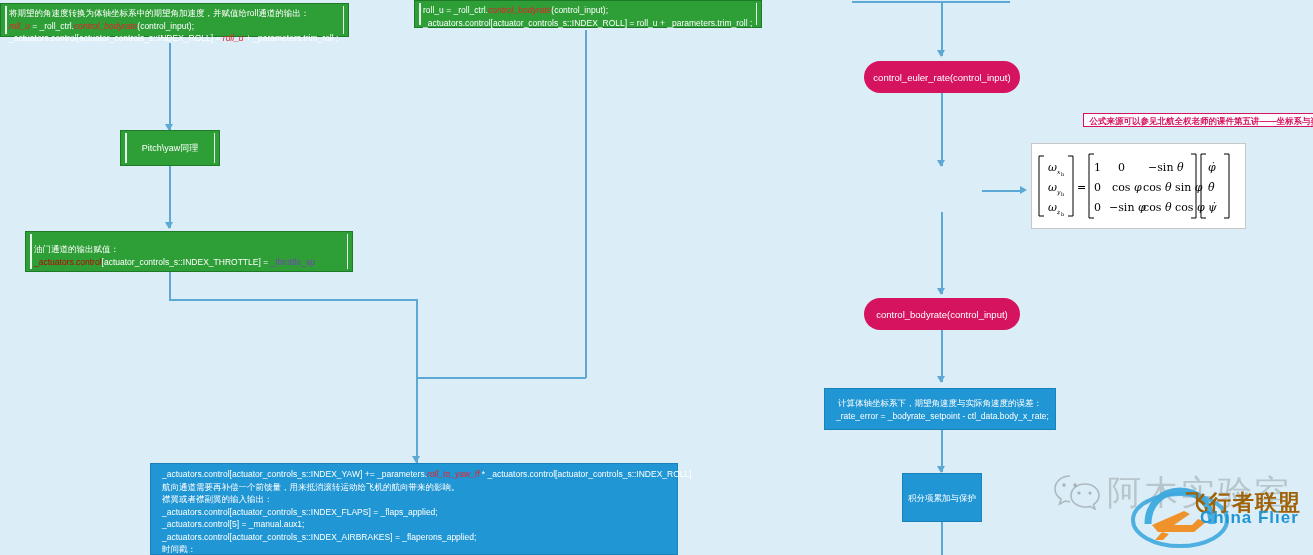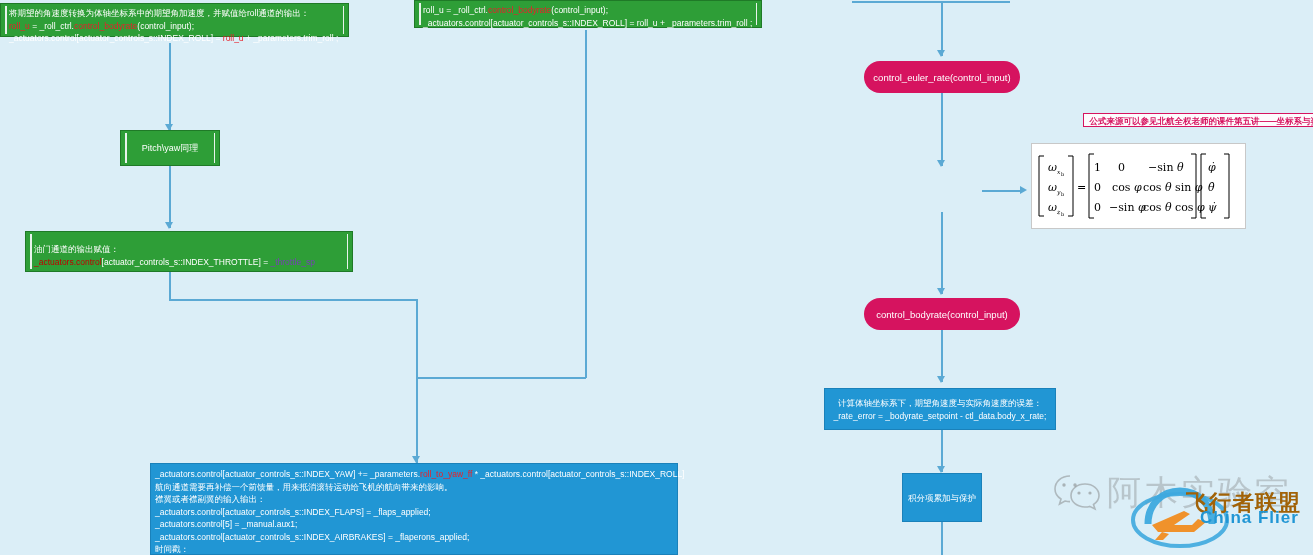--- a/index.html
+++ b/index.html
@@ -70,21 +70,21 @@
   }
 
   
   .blue-box {
     position: absolute;
     background: #2196d4;
     border: 1px solid #1a81ba;
     color: #ffffff;
     font-size: 8.5px;
     line-height: 12.5px;
-    padding: 4px 4px;
+    padding: 4px 11px;
     box-sizing: border-box;
     white-space: nowrap;
   }
   .blue-center {
     display: flex;
     align-items: center;
     justify-content: center;
     text-align: center;
     font-size: 8.5px;
     white-space: normal;
@@ -133,21 +133,21 @@
     position: absolute;
     background: #ffffff;
     border: 1px solid #c8c8c8;
     box-sizing: border-box;
     display: flex;
     align-items: center;
     justify-content: center;
   }
 
   
-  .red { color: #e8212a; }
+  .red { color: #e8212a; font-style: italic; }
   .dkred { color: #c00000; }
   .purple { color: #7a3fb8; }
 
   
   .wm {
     position: absolute;
     pointer-events: none;
   }
   .wm-amu {
     font-size: 34px;

